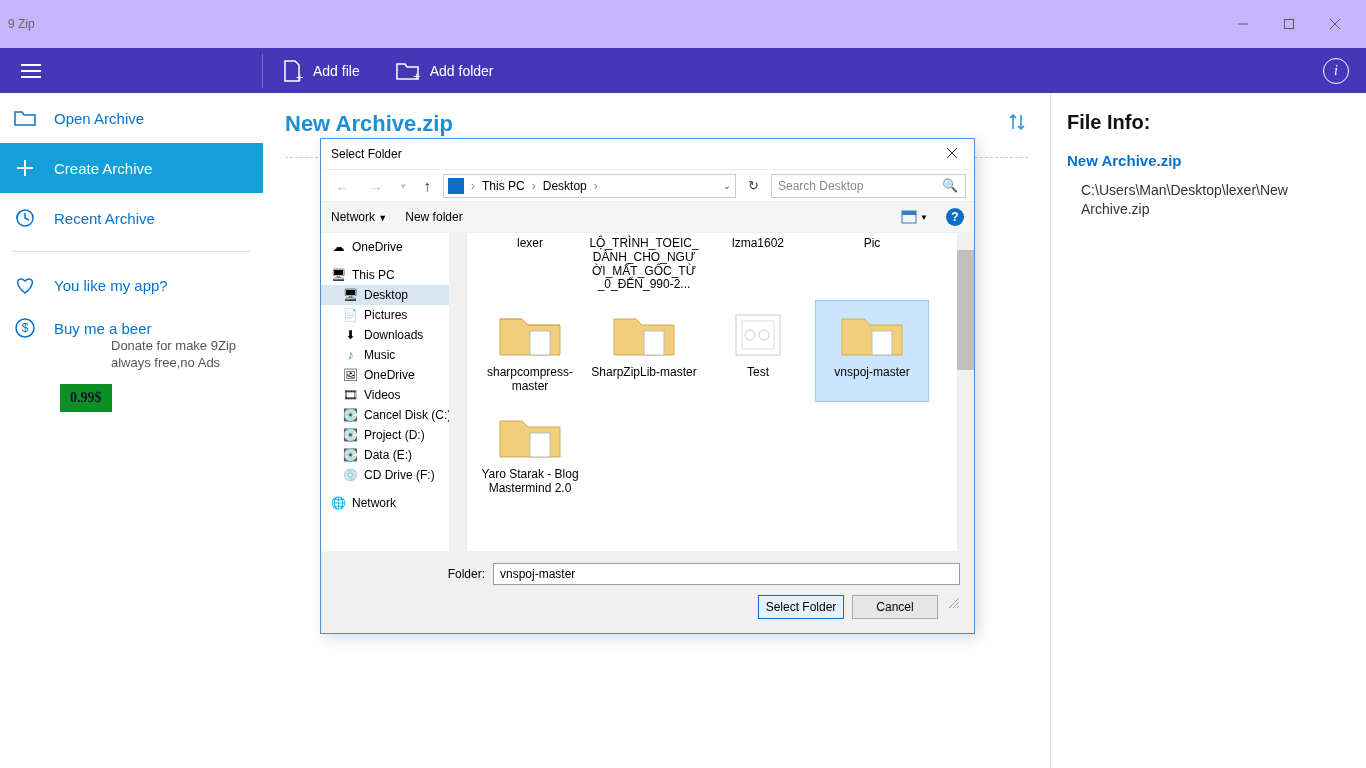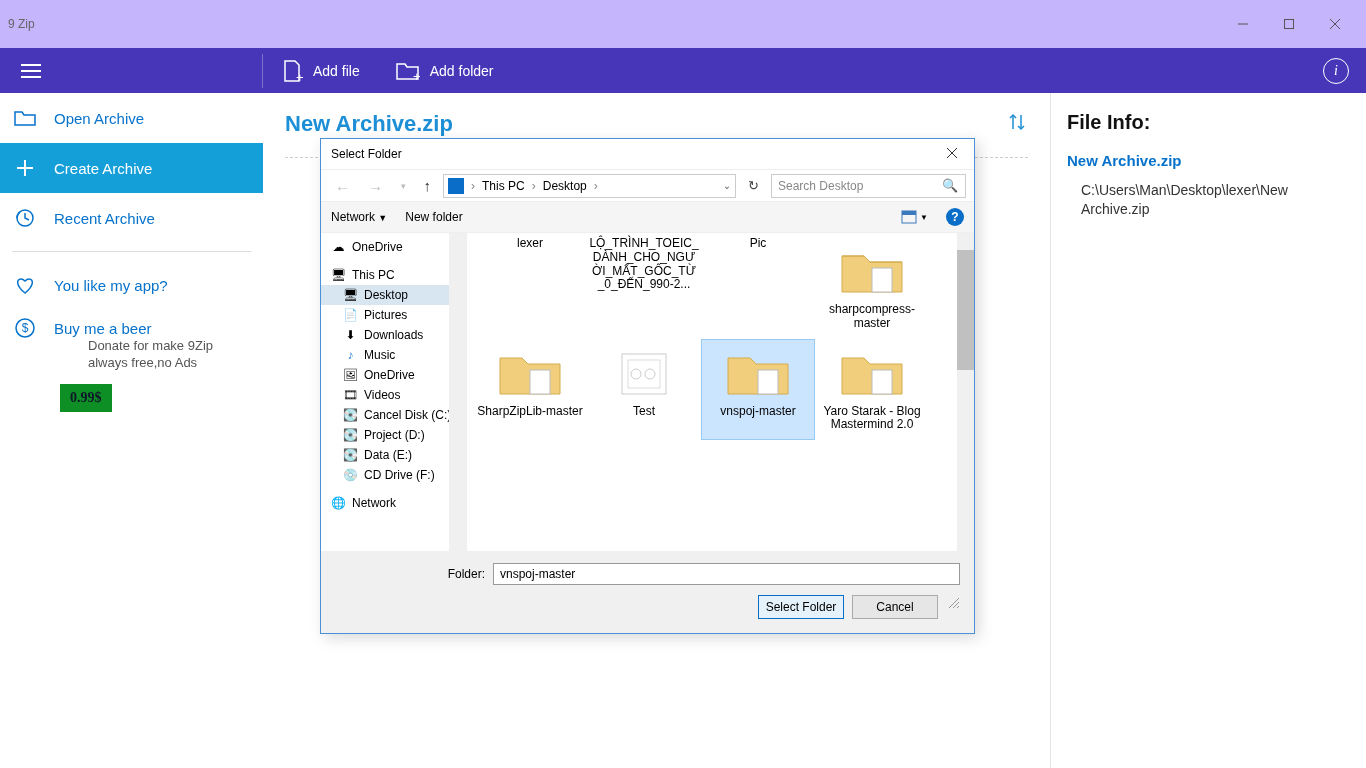--- a/index.html
+++ b/index.html
@@ -22,21 +22,21 @@
 .toolbar-info { margin-left: auto; width: 40px; height: 40px; display:flex; align-items:center; justify-content:center; margin-right:10px; }
 .info-circle { width: 26px; height: 26px; border: 1.5px solid #fff; border-radius: 50%; display:flex; align-items:center; justify-content:center; font-size:14px; font-style:italic; font-family:Georgia,serif; }
 
 
 .main { display: flex; height: calc(768px - 32px - 45px); }
 .sidebar { width: 263px; background: #fff; padding-top: 0; }
 .side-item { height: 50px; display: flex; align-items: center; gap: 18px; padding-left: 14px; color: #0672cb; font-size: 15px; }
 .side-item.active { background: #159fd9; color: #fff; }
 .side-icon { width: 22px; height: 22px; display:flex; align-items:center; justify-content:center; }
 .side-divider { height: 1px; background: #ddd; margin: 8px 12px; }
-.side-sub { font-size: 13px; color: #555; padding: 0 14px 0 88px; line-height: 1.3; margin-top:-8px; }
+.side-sub { font-size: 13px; color: #555; padding: 0 14px 0 88px; line-height: 1.3; margin-top:-8px;margin-left:23px; }
 .price-badge { background: #0d8f25; color: #0f172a; font-weight: bold; padding: 6px 10px; margin: 12px 0 0 60px; display: inline-block; font-size: 14px; font-family: Liberation Serif, serif; }
 
 .content { flex: 1; padding: 18px 22px; position: relative; }
 .archive-title { color: #1d8fd6; font-size: 22px; font-weight: 600; }
 .sort-icon { position: absolute; right: 22px; top: 18px; color: #1d8fd6; font-size: 22px; }
 .dashed { border-top: 1px dashed #ccc; margin-top: 20px; width: 100%; }
 
 .infopanel { width: 316px; border-left: 1px solid #e5e5e5; padding: 18px 16px; }
 .infopanel h2 { font-size: 20px; font-weight: 700; color: #111; margin-bottom: 18px; }
 .infopanel .fname { color: #0672cb; font-size: 15px; font-weight: 600; margin-bottom: 12px; }
@@ -316,20 +316,23 @@
     </div>
     <div class="dlg-files">
       <div class="files-grid">
         <div class="file-item toprow">
             <div class="file-label">lexer</div>
           </div>
         <div class="file-item toprow">
             <div class="file-label">LỘ_TRÌNH_TOEIC_DÀNH_CHO_NGƯỜI_MẤT_GỐC_TỪ_0_ĐẾN_990-2...</div>
           </div>
         <div class="file-item toprow">
+            <div class="file-label">lzma1602</div>
+          </div>
+        <div class="file-item toprow">
             <div class="file-label">Pic</div>
           </div>
 
         <div class="file-item">
           <div class="folder-ico">
               <svg width="72" height="56">
                 <path d="M6 14h22l6 6h32v30H6z" fill="#f0ce7b" stroke="#d4ab4e"></path>
                 <path d="M6 14h22l6 6h32" fill="none" stroke="#d4ab4e"></path>
                 <rect x="36" y="26" width="20" height="24" fill="#fff" stroke="#bbb"></rect>
               </svg>

